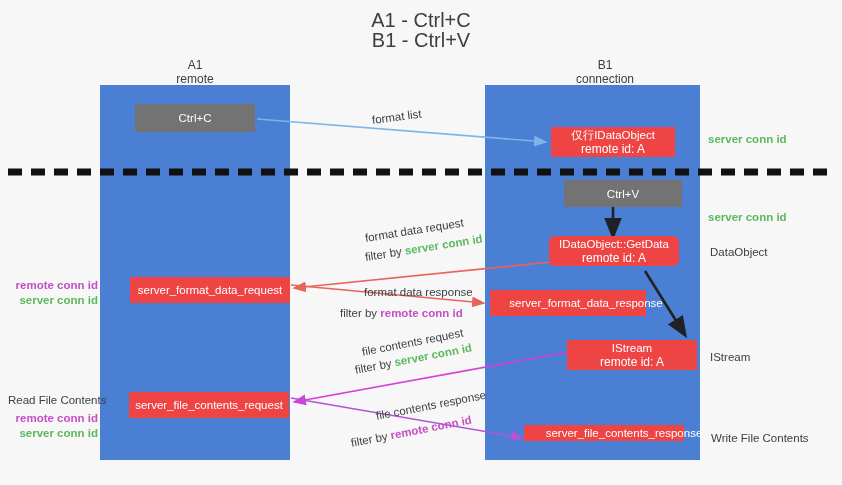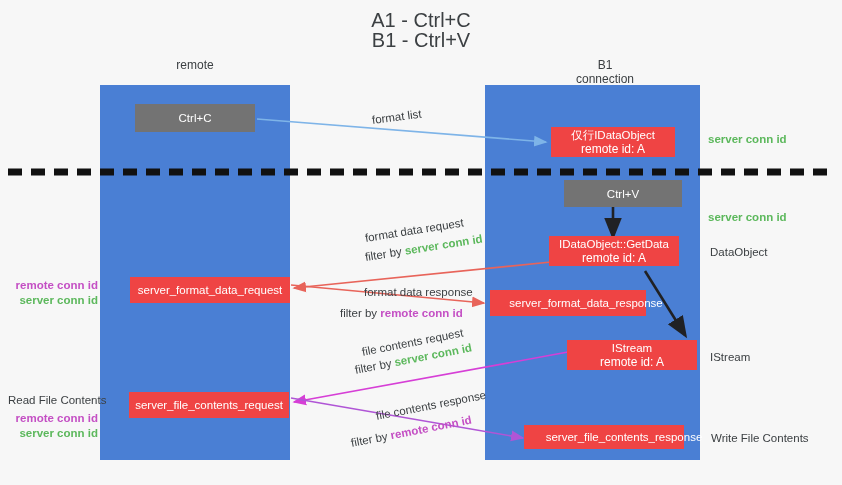--- a/index.html
+++ b/index.html
@@ -58,20 +58,21 @@
 <body>
 
 <div id="stage">
 
   <div class="abs title">
     <div>A1 - Ctrl+C</div>
     <div>B1 - Ctrl+V</div>
   </div>
 
   <div class="abs lane-head" style="left:130px;top:58px;width:130px;">
+    <span class="l1">A1</span>
     <span class="l2">remote</span>
   </div>
   <div class="abs lane-head" style="left:540px;top:58px;width:130px;">
     <span class="l1">B1</span>
     <span class="l2">connection</span>
   </div>
 
   <div class="abs lane" style="left:100px;top:85px;width:190px;height:375px;"></div>
   <div class="abs lane" style="left:485px;top:85px;width:215px;height:375px;"></div>
 
@@ -125,35 +126,35 @@
 
   <div class="abs box orange" style="left:551px;top:127px;width:124px;height:30px;">
     <span>仅行IDataObject</span>
     <span class="sub">remote id: A</span>
   </div>
 
   <div class="abs box green" style="left:564px;top:180px;width:118px;height:27px;">
     <span>Ctrl+V</span>
   </div>
 
-  <div class="abs box orange" style="left:549px;top:236px;width:130px;height:30px;">
+  <div class="abs box orange" style="left:549px;top:236px;width:130px;height:30px;border-radius:6px;">
     <span>IDataObject::GetData</span>
     <span class="sub">remote id: A</span>
   </div>
 
   <div class="abs box orange" style="left:567px;top:340px;width:130px;height:30px;">
     <span>IStream</span>
     <span class="sub">remote id: A</span>
   </div>
 
   <div class="abs box orange" style="left:490px;top:290px;width:156px;height:26px;padding-left:36px;">
     <span>server_format_data_response</span>
   </div>
 
-  <div class="abs box orange" style="left:524px;top:425px;width:160px;height:24px;padding-left:40px;">
+  <div class="abs box orange" style="left:524px;top:425px;width:160px;height:16px;padding-left:40px;">
     <span>server_file_contents_response</span>
   </div>
 
   <div class="abs lbl rot-a" style="left:372px;top:113px;">format list</div>
 
   <div class="abs lbl rot-b" style="left:365px;top:231px;">format data request</div>
 
   <div class="abs lbl rot-b" style="left:365px;top:250px;">
     <span>filter by </span><span class="lbl green">server conn id</span>
   </div>

